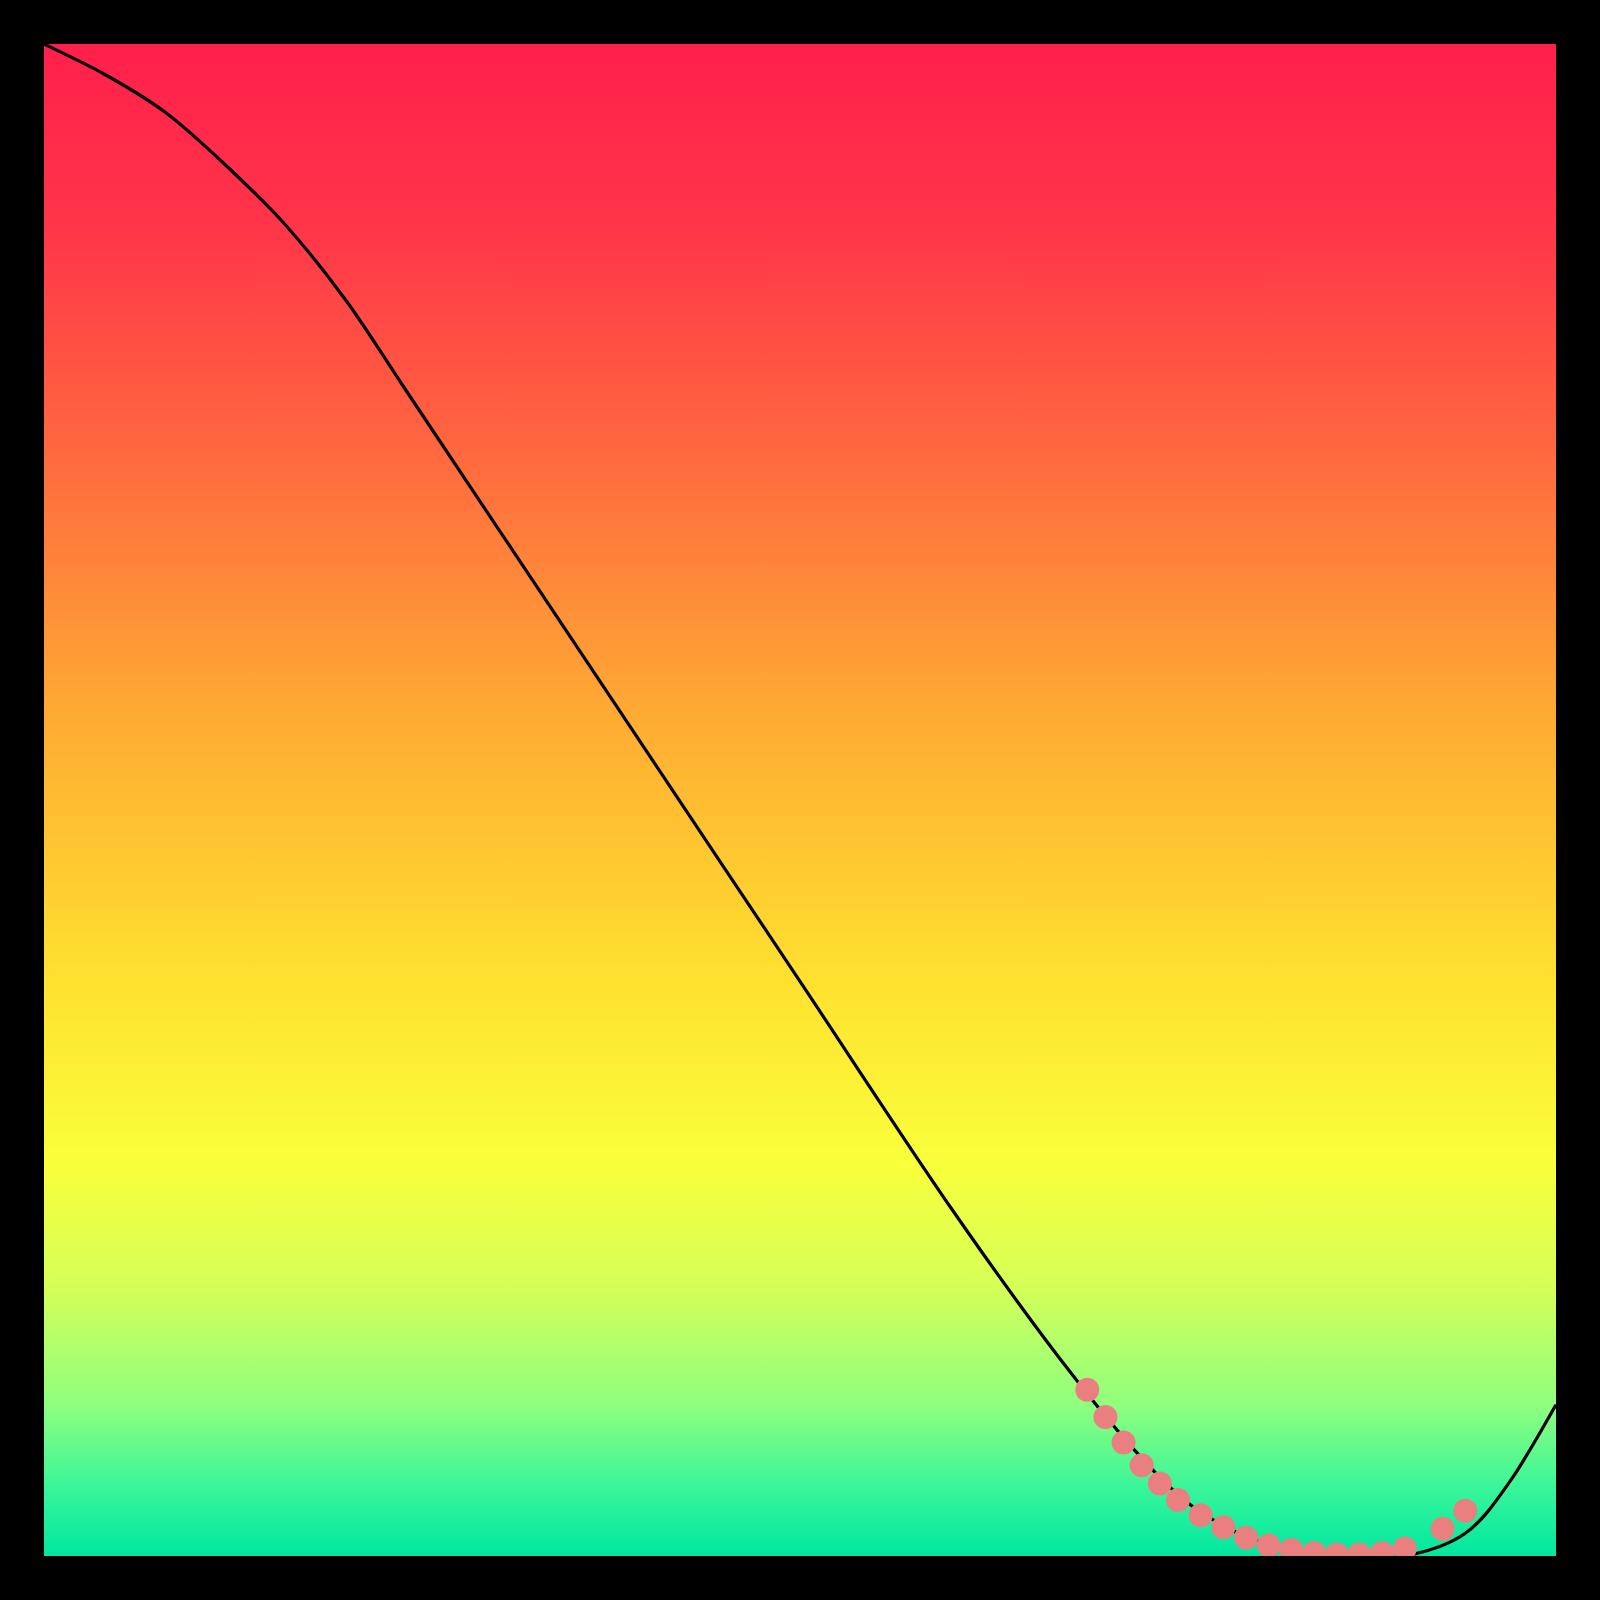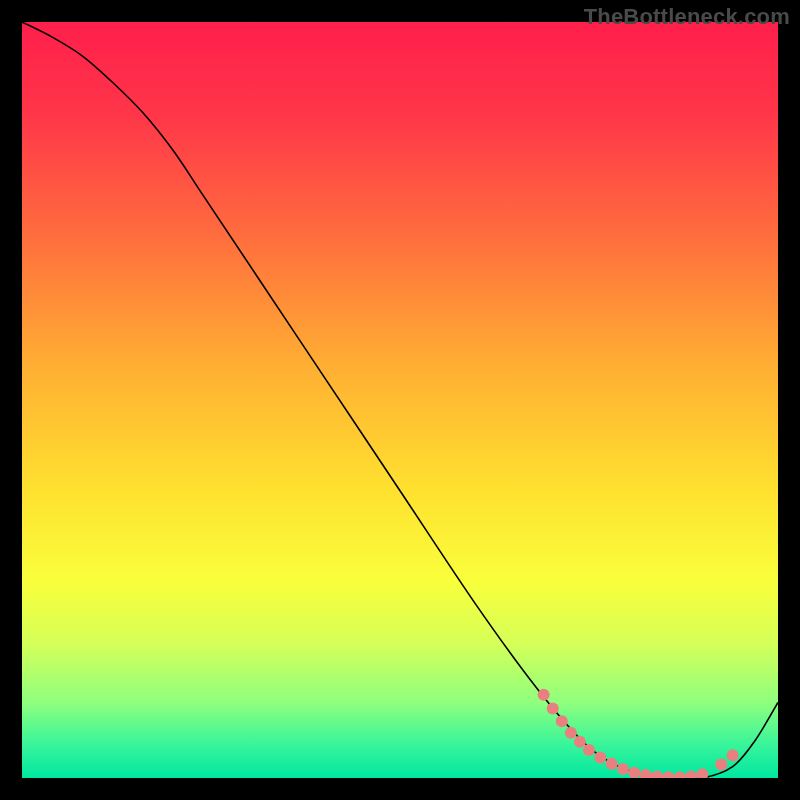--- a/index.html
+++ b/index.html
@@ -77,14 +77,13 @@
           <circle cx="635.04" cy="754.488" r="6" fill="#e9807f"></circle>
           <circle cx="646.38" cy="755.244" r="6" fill="#e9807f"></circle>
           <circle cx="657.72" cy="755.244" r="6" fill="#e9807f"></circle>
           <circle cx="669.0600000000001" cy="754.488" r="6" fill="#e9807f"></circle>
           <circle cx="680.4" cy="752.22" r="6" fill="#e9807f"></circle>
           <circle cx="699.3000000000001" cy="742.392" r="6" fill="#e9807f"></circle>
           <circle cx="710.64" cy="733.32" r="6" fill="#e9807f"></circle>
         </g>
     </svg>
   </div>
-  <div class="watermark">TheBottleneck.com</div>
 </div>
 
 </body></html>

